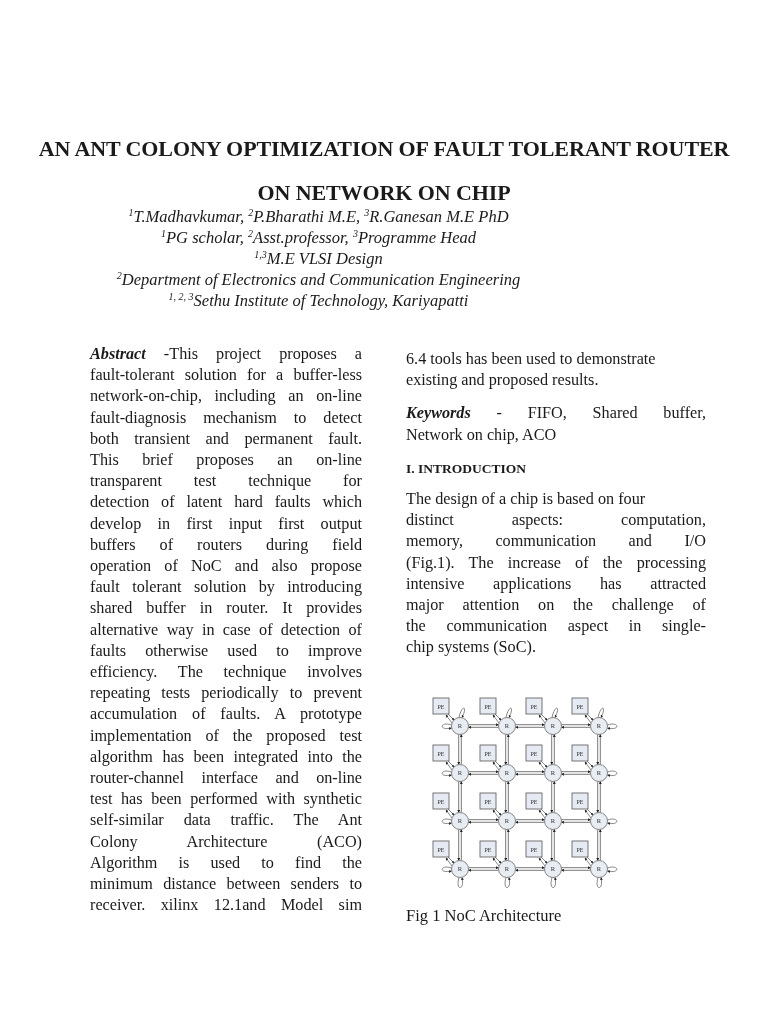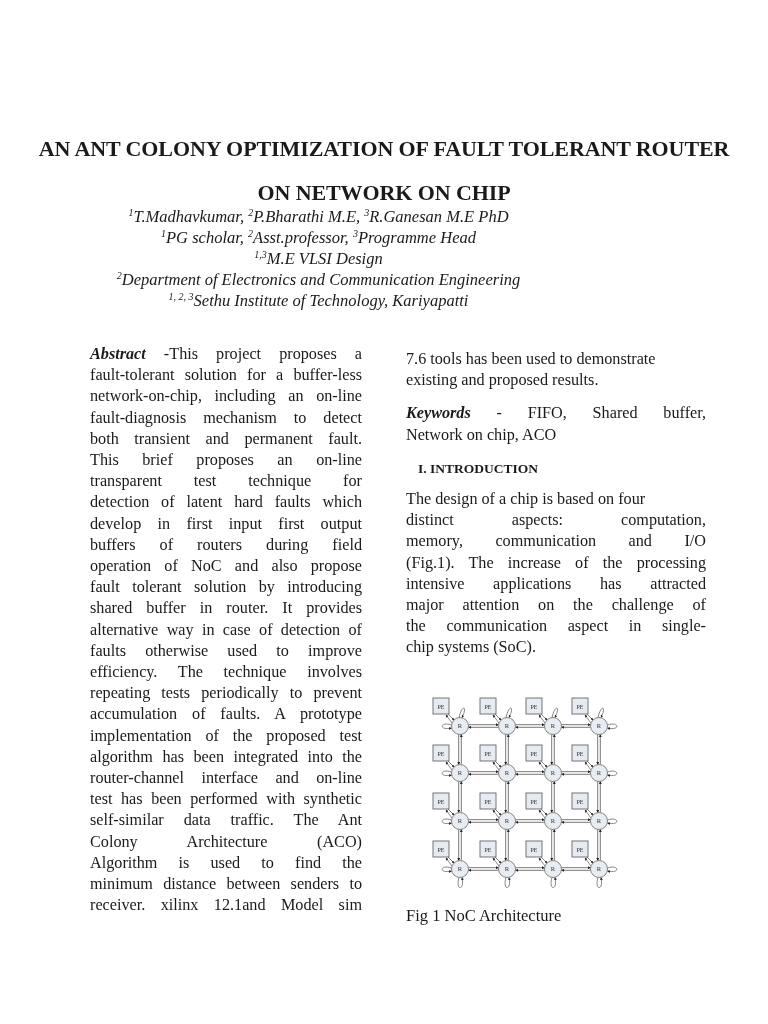--- a/index.html
+++ b/index.html
@@ -8,21 +8,21 @@
   .title { position: absolute; left: 0; width: 768px; text-align: center;
            font-weight: bold; font-size: 22px; letter-spacing: -0.1px; }
   .t1 { top: 136px; }
   .t2 { top: 180px; }
   .authors { position: absolute; top: 206px; left: 0; width: 637px; text-align: center;
              font-style: italic; font-size: 16.5px; line-height: 21px; }
   .authors sup { font-size: 10px; vertical-align: 6px; line-height: 0; }
   .col { position: absolute; font-size: 16.2px; line-height: 21.2px; text-align: justify; }
   .col-left { left: 90px; top: 344px; width: 272px; }
   .col-right { left: 406px; top: 349px; width: 300px; }
-  .col p { margin: 12px; }
+  .col p { margin: 0; }
   .just-line { display: block; text-align: justify; text-align-last: justify; }
   .last-line { display: block; text-align: left; }
   .kw-label, .abs-label { font-weight: bold; font-style: italic; }
   .section-head { font-weight: bold; font-size: 13.5px; margin-top: 12px !important; margin-bottom: 10px !important; }
   .gap { height: 12px; }
   .figure { position: absolute; left: 425px; top: 692px; width: 195px; height: 205px; }
   .figcap { position: absolute; left: 406px; top: 906px; font-size: 16.5px; }
 </style>
 </head>
 <body>
@@ -72,21 +72,21 @@
   <span class="just-line">router-channel interface and on-line</span>
   <span class="just-line">test has been performed with synthetic</span>
   <span class="just-line">self-similar data traffic. The Ant</span>
   <span class="just-line">Colony Architecture (ACO)</span>
   <span class="just-line">Algorithm is used to find the</span>
   <span class="just-line">minimum distance between senders to</span>
   <span class="just-line">receiver. xilinx 12.1and Model sim</span>
 </div>
 
 <div class="col col-right">
-  <span class="last-line">7.6 tools has been used to demonstrate</span>
+  <span class="last-line">6.4 tools has been used to demonstrate</span>
   <span class="last-line">existing and proposed results.</span>
   <div class="gap"></div>
   <span class="just-line"><span class="kw-label">Keywords</span><span> - FIFO, Shared buffer,</span></span>
   <span class="last-line">Network on chip, ACO</span>
   <p class="section-head">I. INTRODUCTION</p>
   <span class="last-line">The design of a chip is based on four</span>
   <span class="just-line">distinct aspects: computation,</span>
   <span class="just-line">memory, communication and I/O</span>
   <span class="just-line">(Fig.1). The increase of the processing</span>
   <span class="just-line">intensive applications has attracted</span>

